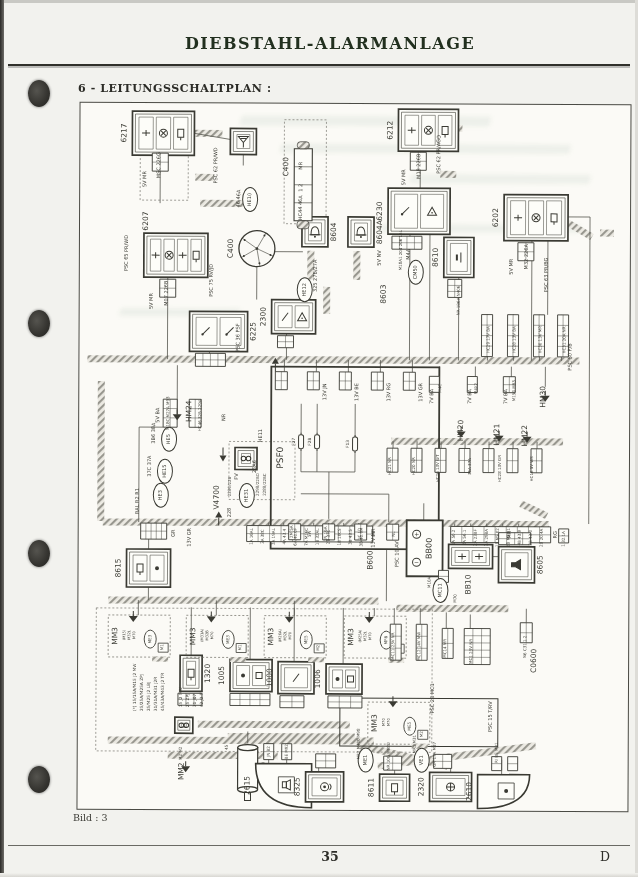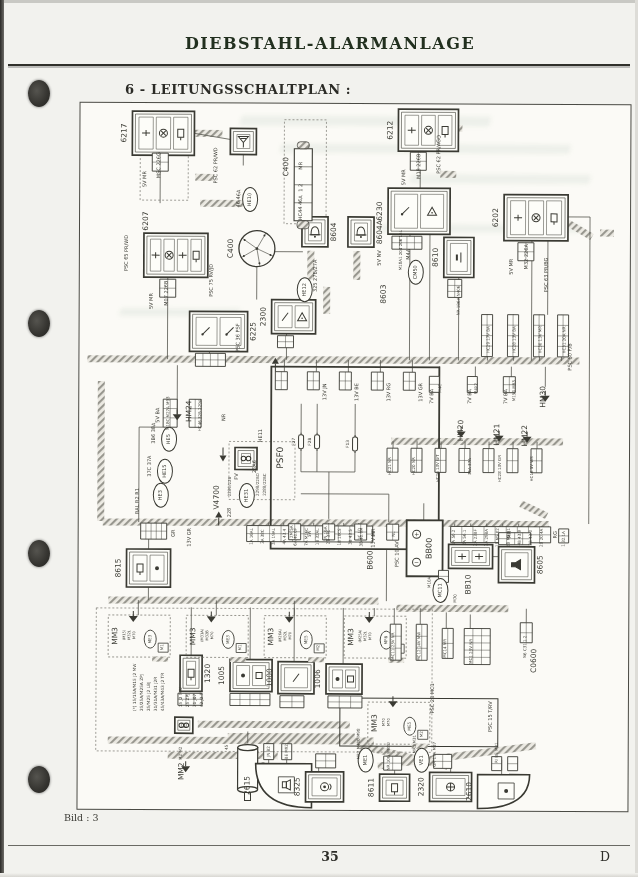--- a/index.html
+++ b/index.html
@@ -12,26 +12,26 @@
   .scan-left{position:absolute;left:0;top:0;width:4px;height:877px;background:linear-gradient(90deg,#2b2a27,#6e6d68);}
   .scan-right{position:absolute;right:0;top:0;width:3px;height:877px;background:#dddcd7;}
   .scan-bottom{position:absolute;left:0;bottom:0;width:638px;height:4px;background:linear-gradient(0deg,#d8d7d2,#f2f2ee);}
   .hole{position:absolute;left:28px;width:22px;height:27px;border-radius:50%;
     background:radial-gradient(ellipse at 40% 40%, #55544f 0%, #34332f 60%, #242320 100%);
     box-shadow:0 0 2px 1px rgba(0,0,0,.25);}
   .title{position:absolute;left:0;top:34px;width:660px;text-align:center;
     font-size:16px;font-weight:bold;letter-spacing:1.5px;color:#22301f;}
   .title-rule{position:absolute;left:8px;top:64px;width:622px;height:2px;background:#30302b;
     box-shadow:0 2px 0 rgba(90,90,85,.35);}
-  .section{position:absolute;left:78px;top:82px;font-size:13px;font-weight:600;
-    letter-spacing:.6px;color:#2b2b26;margin-left:47px;}
+  .section{position:absolute;left:78px;top:82px;font-size:11px;font-weight:600;
+    letter-spacing:.6px;color:#2b2b26;}
   .frame{position:absolute;left:78px;top:103px;width:550px;height:706px;
     border:1.5px solid #4a4a44;background:#fbfaf6;transform:rotate(.25deg);}
   .ghost{position:absolute;background:rgba(105,140,115,.09);filter:blur(2px);transform:skewX(-10deg);border-radius:2px;}
-  .caption{position:absolute;left:64px;top:812px;font-size:9.5px;color:#3a3a34;}
+  .caption{position:absolute;left:73px;top:812px;font-size:9.5px;color:#3a3a34;}
   .footer-rule{position:absolute;left:8px;top:845px;width:622px;height:1px;background:#6a6a64;}
   .pagenum{position:absolute;left:0;top:849px;width:660px;text-align:center;
     font-size:12.5px;font-weight:bold;color:#2e2e29;}
   .sectionletter{position:absolute;left:600px;top:849px;font-size:12.5px;color:#2e2e29;}
   svg{position:absolute;left:0;top:0;}
   svg text{font-family:"DejaVu Sans", sans-serif;}
 </style>
 </head>
 <body>
 

